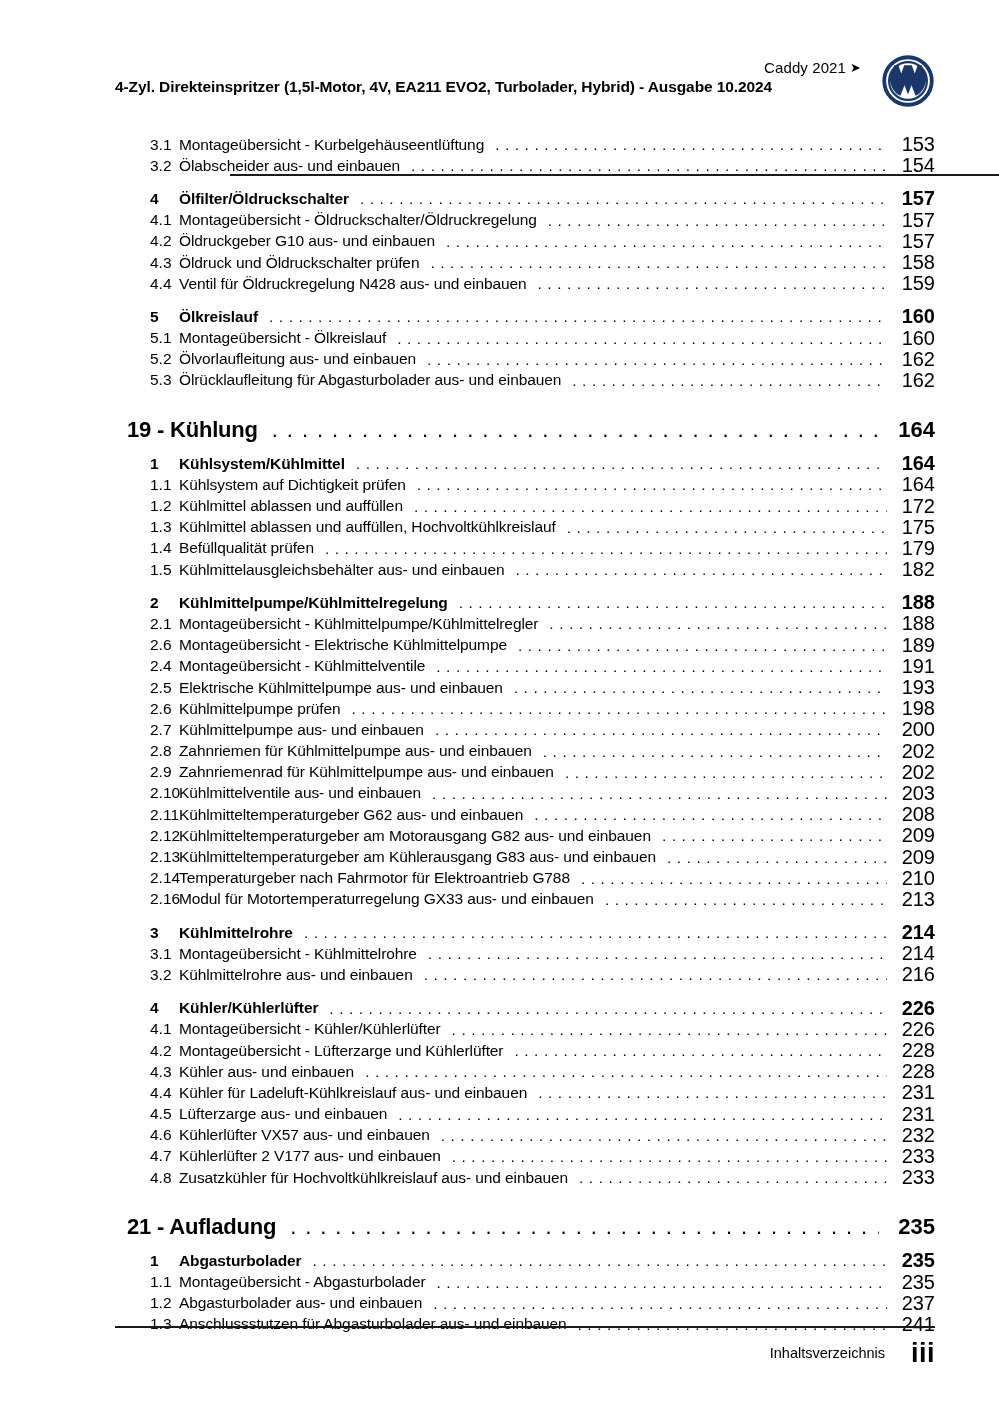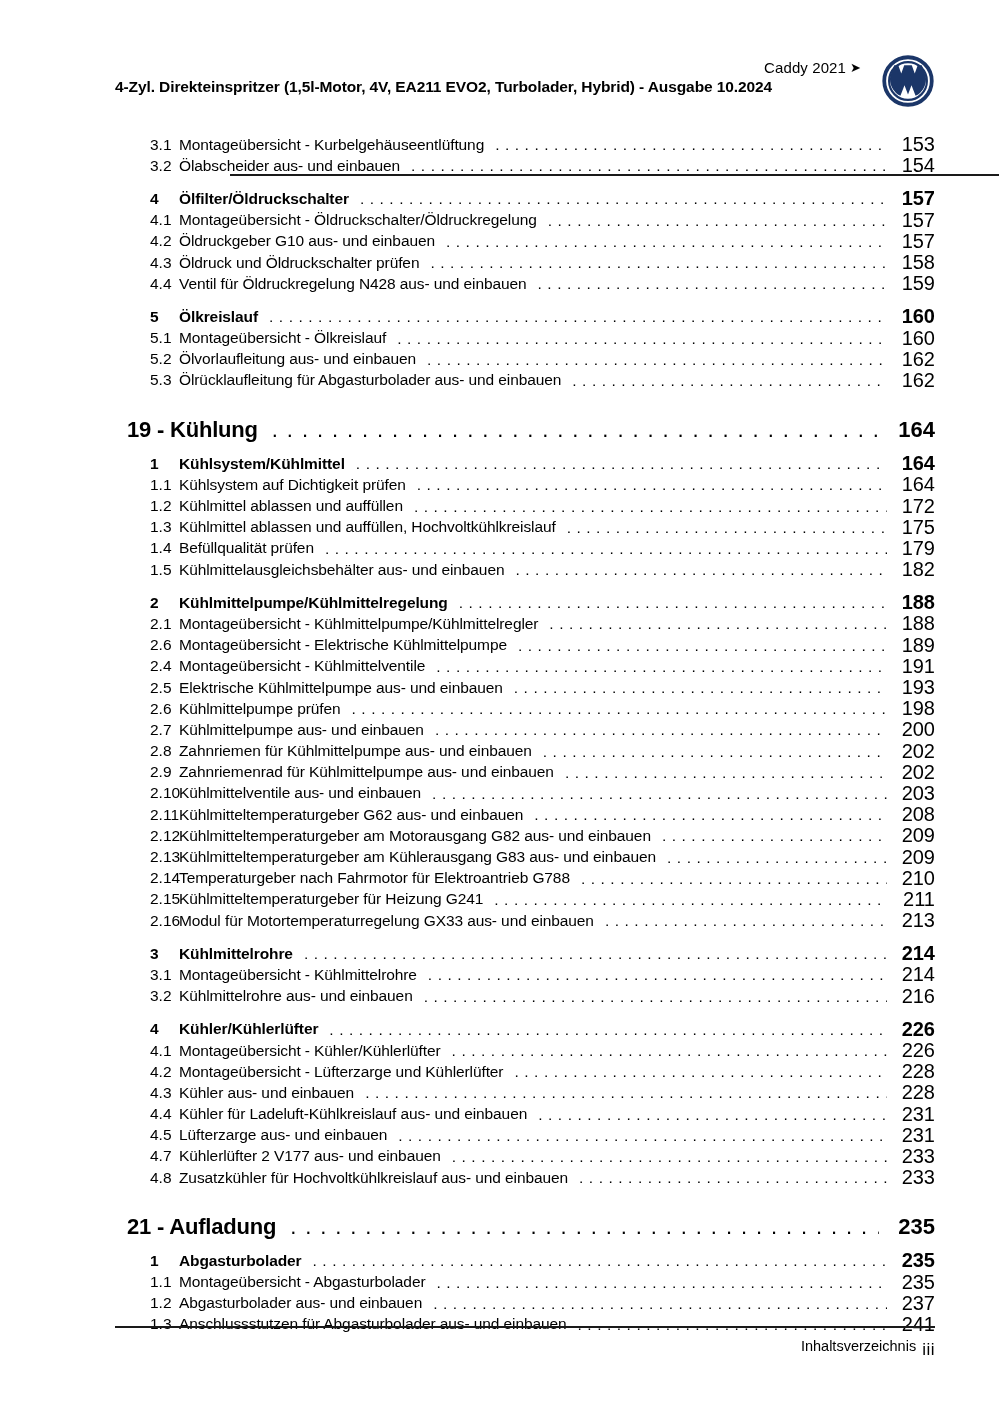--- a/index.html
+++ b/index.html
@@ -176,23 +176,23 @@
     top: 1338px;
     width: 820px;
     text-align: right;
     white-space: nowrap;
   }
   .footer-label {
     font-size: 14.5px;
     vertical-align: 4px;
   }
   .footer-pageno {
-    font-size: 17px;
-    font-weight: normal;
-    margin-left: 6px;
+    font-size: 27px;
+    font-weight: bold;
+    margin-left: 26px;
     letter-spacing: 0.5px;
   }
 </style>
 </head>
 <body>
 
 <div class="page">
 
   <div class="header">
     <div class="header-line1"><span>Caddy 2021</span><span class="header-arrow">➤</span></div>
@@ -399,26 +399,20 @@
         <span class="leader"></span>
         <span class="pageno">209</span>
       </div>
       <div class="row">
         <span class="num">2.14</span>
         <span class="title">Temperaturgeber nach Fahrmotor für Elektroantrieb G788</span>
         <span class="leader"></span>
         <span class="pageno">210</span>
       </div>
       <div class="row">
-        <span class="num">2.15</span>
-        <span class="title">Kühlmitteltemperaturgeber für Heizung G241</span>
-        <span class="leader"></span>
-        <span class="pageno">211</span>
-      </div>
-      <div class="row">
         <span class="num">2.16</span>
         <span class="title">Modul für Motortemperaturregelung GX33 aus- und einbauen</span>
         <span class="leader"></span>
         <span class="pageno">213</span>
       </div>
       <div class="row lvl1 gap-before">
         <span class="num">3</span>
         <span class="title">Kühlmittelrohre</span>
         <span class="leader"></span>
         <span class="pageno">214</span>
@@ -463,20 +457,26 @@
         <span class="num">4.4</span>
         <span class="title">Kühler für Ladeluft-Kühlkreislauf aus- und einbauen</span>
         <span class="leader"></span>
         <span class="pageno">231</span>
       </div>
       <div class="row">
         <span class="num">4.5</span>
         <span class="title">Lüfterzarge aus- und einbauen</span>
         <span class="leader"></span>
         <span class="pageno">231</span>
+      </div>
+      <div class="row">
+        <span class="num">4.6</span>
+        <span class="title">Kühlerlüfter VX57 aus- und einbauen</span>
+        <span class="leader"></span>
+        <span class="pageno">232</span>
       </div>
       <div class="row">
         <span class="num">4.7</span>
         <span class="title">Kühlerlüfter 2 V177 aus- und einbauen</span>
         <span class="leader"></span>
         <span class="pageno">233</span>
       </div>
       <div class="row">
         <span class="num">4.8</span>
         <span class="title">Zusatzkühler für Hochvoltkühlkreislauf aus- und einbauen</span>

